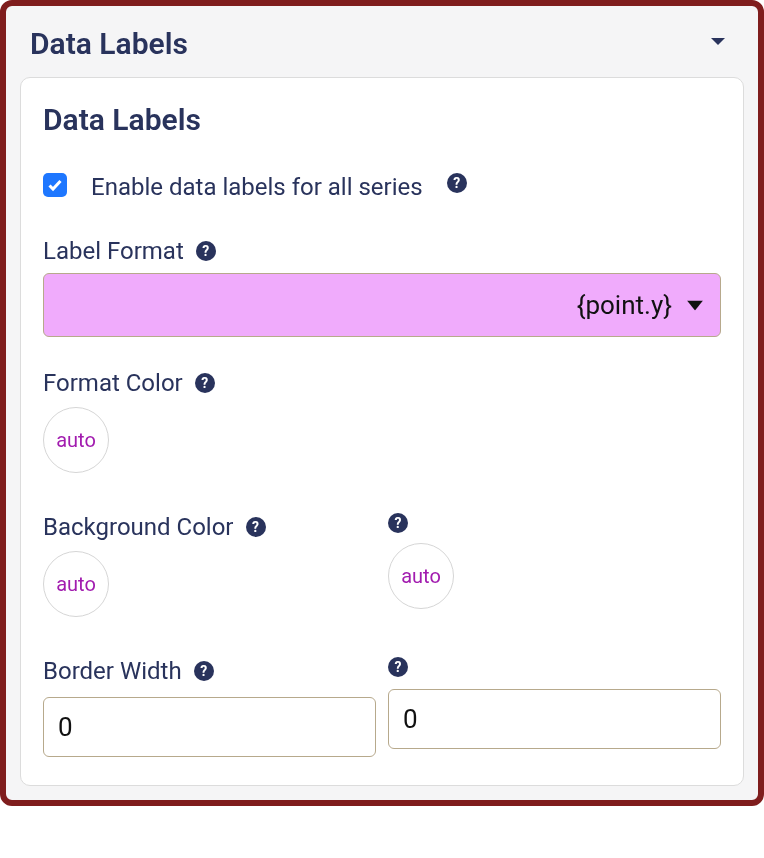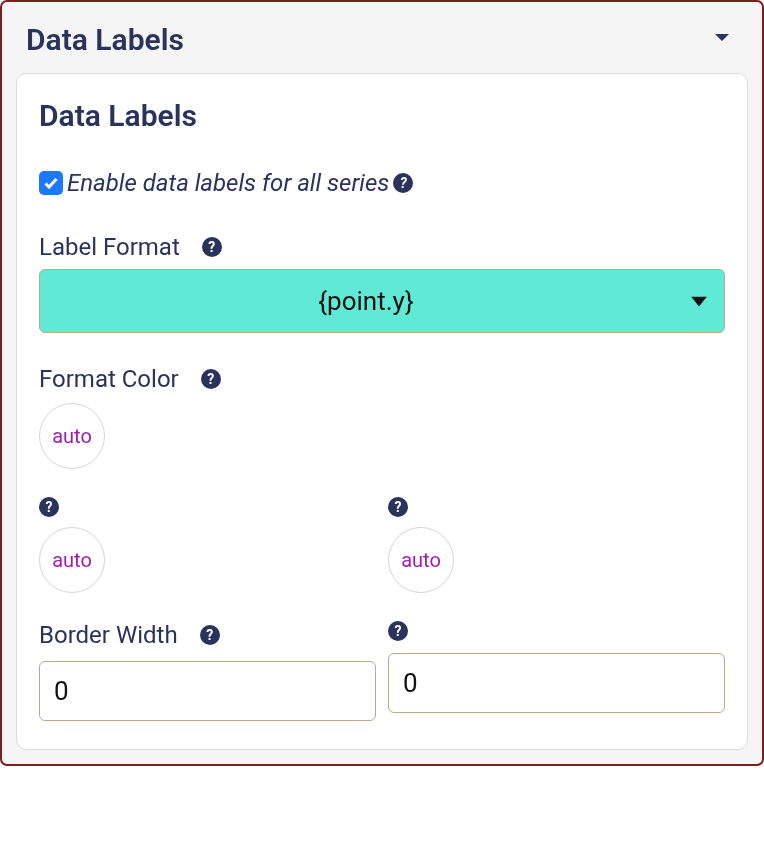--- a/index.html
+++ b/index.html
@@ -7,22 +7,22 @@
       margin: 0;
       padding: 0;
     }
     body {
       font-family: -apple-system, BlinkMacSystemFont, "Segoe UI", Roboto, Helvetica, Arial, sans-serif;
       background: #fff;
       width: 764px;
     }
     .outer-panel {
       background: #f5f5f6;
-      border: 2px solid #7f1d1d;
-      border-radius: 7px;
+      border: 6px solid #7f1d1d;
+      border-radius: 12px;
       padding-bottom: 14px;
     }
     .outer-header {
       display: flex;
       align-items: center;
       justify-content: space-between;
       padding: 20px 28px 16px 24px;
       cursor: pointer;
     }
     .outer-header-title {
@@ -43,24 +43,22 @@
       padding: 24px 22px 28px 22px;
     }
     .inner-title {
       font-size: 30px;
       font-weight: 600;
       color: #29335c;
       margin-bottom: 36px;
     }
     .enable-row {
       display: flex;
-      align-items: center;
-      gap: 4px;
+      gap: 24px;
       margin-bottom: 36px;
-      font-style: italic;
     }
     .checkbox {
       width: 24px;
       height: 24px;
       border-radius: 5px;
       background: #1e77ff;
       display: flex;
       align-items: center;
       justify-content: center;
       cursor: pointer;
@@ -88,44 +86,45 @@
       justify-content: center;
       font-size: 14px;
       font-weight: 700;
       cursor: pointer;
       flex-shrink: 0;
       vertical-align: middle;
     }
     .field-label-row {
       display: flex;
       align-items: center;
-      gap: 22px;
+      gap: 12px;
       margin-bottom: 8px;
+      margin-top: 12px;
     }
     .field-label {
       font-size: 24px;
       color: #29335c;
     }
     .select-wrap {
       position: relative;
       margin-bottom: 32px;
     }
     .select-input {
       width: 100%;
       height: 64px;
       border: 1px solid #b7a98c;
       border-radius: 6px;
       padding: 0 48px 0 16px;
       font-size: 26px;
       color: #111;
-      background: #5eead4;
+      background: #f0abfc;
       appearance: none;
       cursor: pointer;
       font-family: inherit;
-      text-align: center;
+      text-align: right;
     }
     .select-caret {
       position: absolute;
       right: 18px;
       top: 50%;
       transform: translateY(-50%);
       pointer-events: none;
     }
     .caret-svg {
       width: 16px;
@@ -223,20 +222,21 @@
       <div class="field-label-row">
         <span class="field-label">Format Color</span>
         <span class="help-icon">?</span>
       </div>
       <div class="color-swatch">auto</div>
     </div>
 
     <div class="two-col color-row-twocol">
       <div class="col">
         <div class="field-label-row">
+          <span class="field-label">Background Color</span>
           <span class="help-icon">?</span>
         </div>
         <div class="color-swatch">auto</div>
       </div>
       <div class="col">
         <div class="field-label-row">
           <span class="help-icon">?</span>
         </div>
         <div class="color-swatch">auto</div>
       </div>

